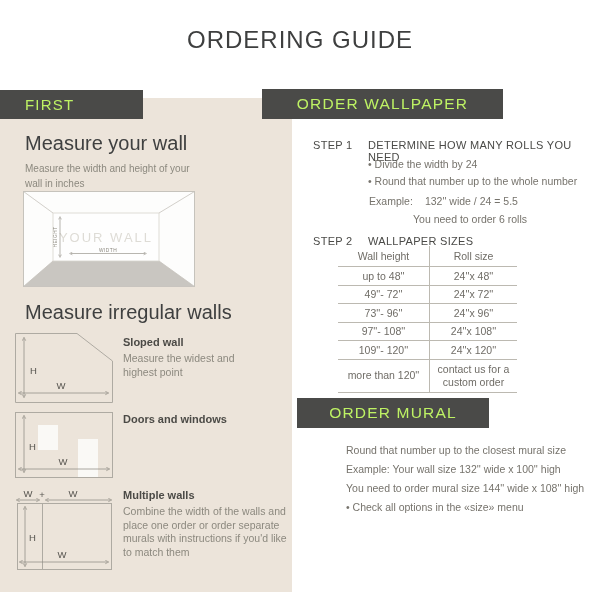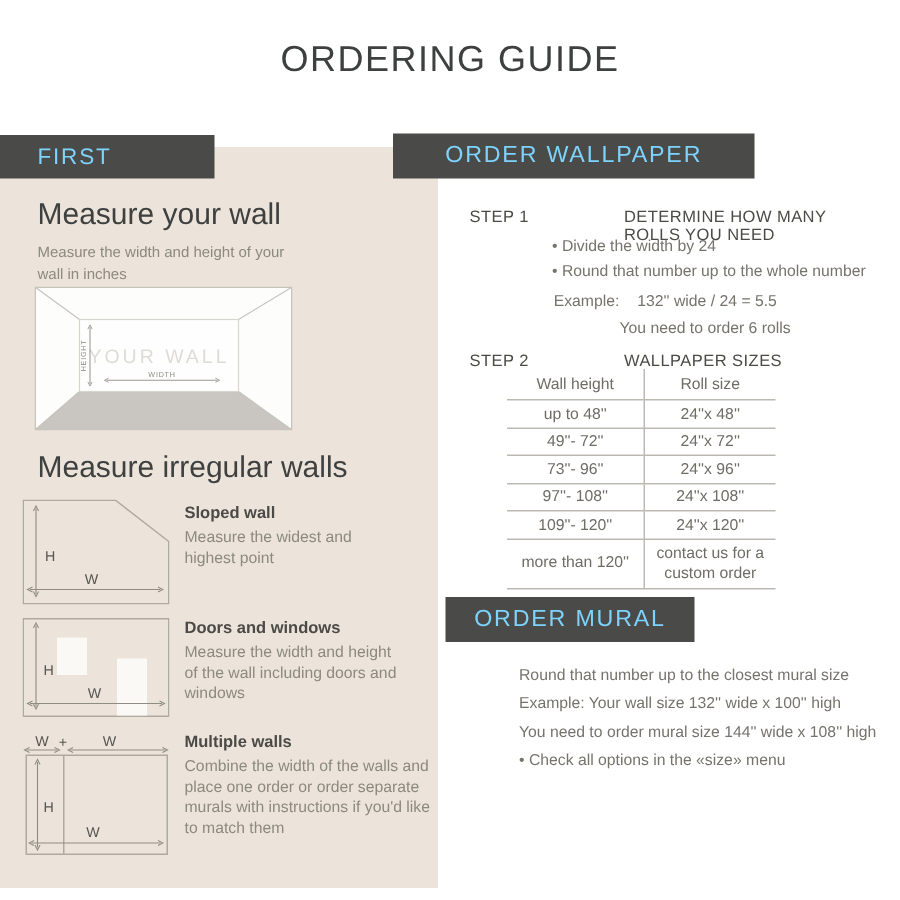--- a/index.html
+++ b/index.html
@@ -13,43 +13,43 @@
   #page-title{
     top:26px;left:0;width:600px;text-align:center;
     font-size:24px;letter-spacing:1px;color:#3e3f3f;
   }
 
   
   #left-panel{left:0;top:98px;width:292px;height:494px;background:#ece4da;}
 
   
   .bar{
-    background:#4a4a48;color:#7dd3fc;letter-spacing:1.2px;
+    background:#4a4a48;color:#bef264;letter-spacing:1.2px;
     display:flex;align-items:center;font-size:15px;
   }
   #first-bar{left:0;top:90px;width:143px;height:29px;padding-left:25px;box-sizing:border-box;}
   #wallpaper-bar{left:262px;top:89px;width:241px;height:30px;justify-content:center;font-size:15.5px;}
-  #mural-bar{left:297px;top:398px;width:166px;height:30px;justify-content:center;font-size:15.5px;}
+  #mural-bar{left:297px;top:398px;width:192px;height:30px;justify-content:center;font-size:15.5px;}
 
   .h1{font-size:20px;color:#3f4040;}
   #measure-wall-heading{left:25px;top:132px;}
   #irregular-heading{left:25px;top:301px;}
 
   .muted{color:#8c897f;font-size:10px;line-height:15px;}
   #measure-wall-desc{left:25px;top:161px;width:170px;}
 
   .item-title{font-size:11px;font-weight:bold;color:#4b4a46;}
   .item-desc{margin-top:4px;font-size:10.5px;color:#8c897f;line-height:13.5px;}
 
   #item-text-0{left:123px;top:336px;width:135px;}
   #item-text-1{left:123px;top:413px;width:145px;}
   #item-text-2{left:123px;top:489px;width:170px;}
 
   
-  .step-row{display:flex;font-size:11px;color:#4a4a47;letter-spacing:0.3px;gap:48px;}
+  .step-row{display:flex;font-size:11px;color:#4a4a47;letter-spacing:0.3px;}
   .step-label{width:55px;flex:0 0 55px;}
   #step1-row{left:313px;top:139px;width:260px;}
   #step2-row{left:313px;top:235px;width:260px;align-items:flex-end;}
 
   .body-gray{font-size:10.5px;color:#76736c;}
   #step1-bullets{left:368px;top:156px;line-height:17px;}
   #step1-example{left:360px;top:193px;line-height:17.5px;text-align:center;}
   #example-value{margin-left:12px;}
   #example-result{padding-left:53px;}
 
@@ -134,21 +134,20 @@
     <rect x="0.5" y="0.5" width="97" height="65" fill="none" stroke="#aeaaa2" stroke-width="1"></rect>
     <rect x="23" y="13" width="20" height="25" fill="#faf9f6"></rect>
     <rect x="63" y="27" width="20" height="38" fill="#faf9f6"></rect>
     <line x1="9" y1="5" x2="9" y2="59" stroke="#8f8c84" stroke-width="0.75" marker-start="url(#arr-door)" marker-end="url(#arr-door)"></line>
     <text class="dim-label" x="14" y="38">H</text>
     <line x1="5" y1="57" x2="93" y2="57" stroke="#8f8c84" stroke-width="0.75" marker-start="url(#arr-door)" marker-end="url(#arr-door)"></line>
     <text class="dim-label" x="48" y="53" text-anchor="middle">W</text>
   </svg>
   <div id="item-text-1" class="abs">
     <div class="item-title">Doors and windows</div>
-    <div class="item-desc">Measure the width and height of the wall including doors and windows</div>
   </div>
 
   <svg class="abs" style="left:15px;top:488px;" width="98" height="84" viewBox="0 0 98 84">
     <defs>
       <marker id="arr-multi" markerWidth="5" markerHeight="5" refX="2.5" refY="2.5" orient="auto-start-reverse" markerUnits="userSpaceOnUse">
         <path d="M0.8,0.8 L4.2,2.5 L0.8,4.2" fill="none" stroke="#8f8c84" stroke-width="0.7"></path>
       </marker>
     </defs>
     <text class="dim-label" x="13" y="9" text-anchor="middle">W</text>
     <text class="dim-label" x="27" y="10" text-anchor="middle">+</text>

